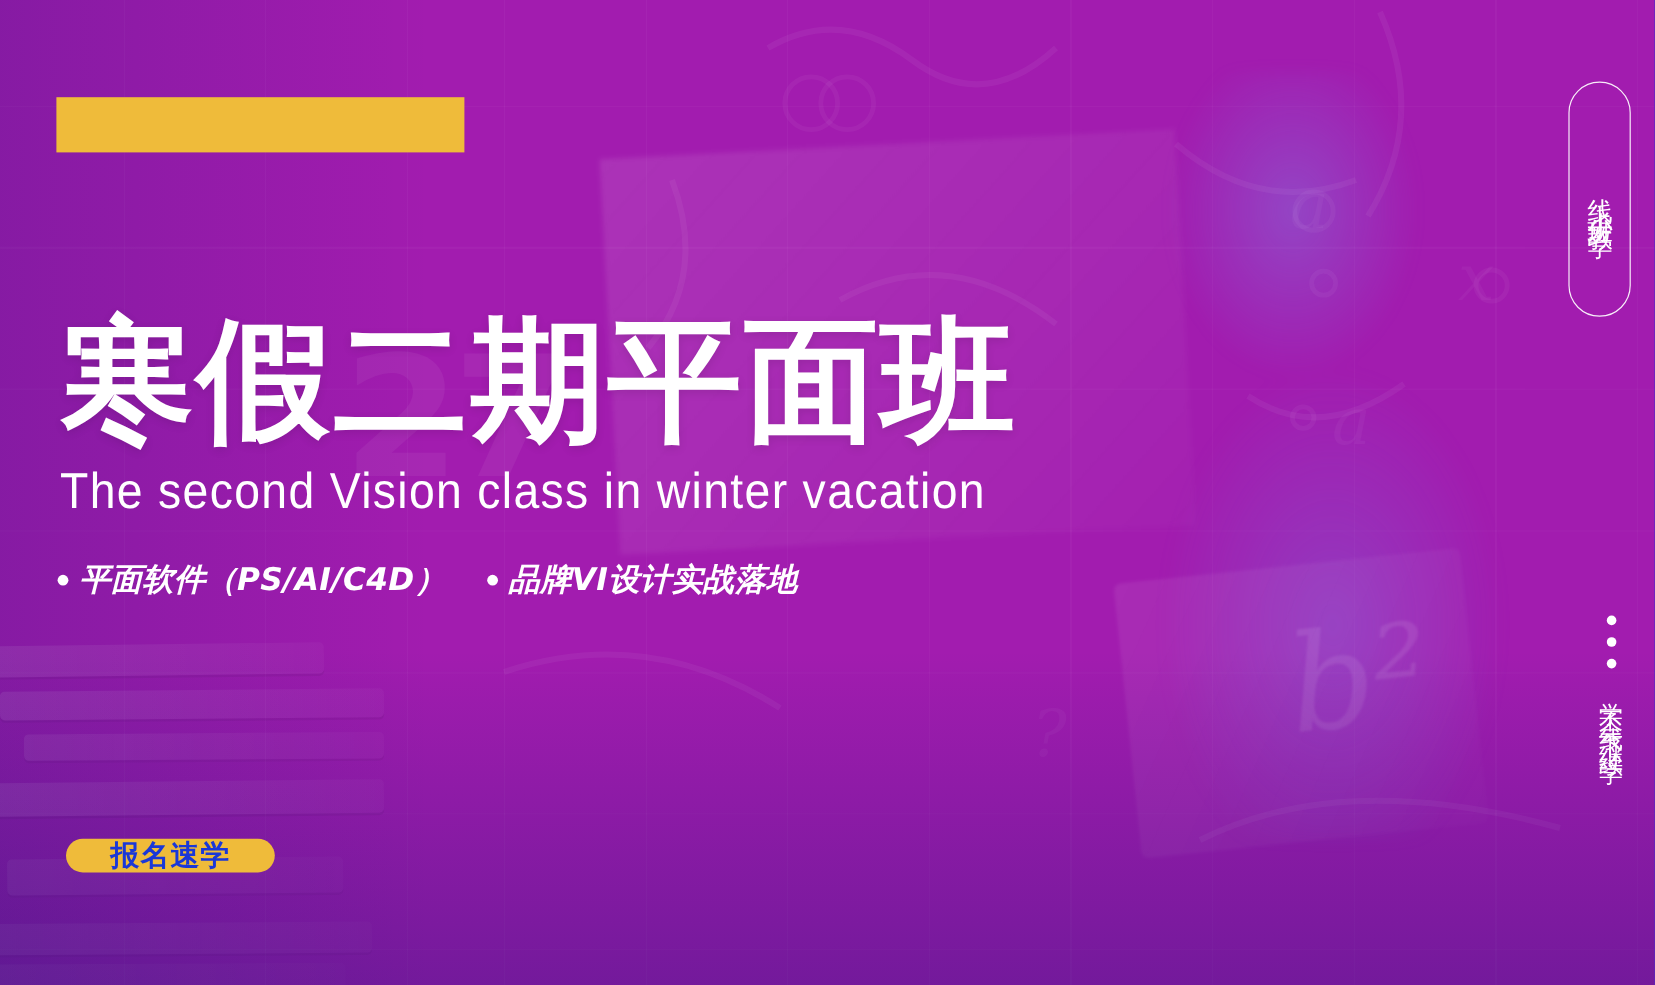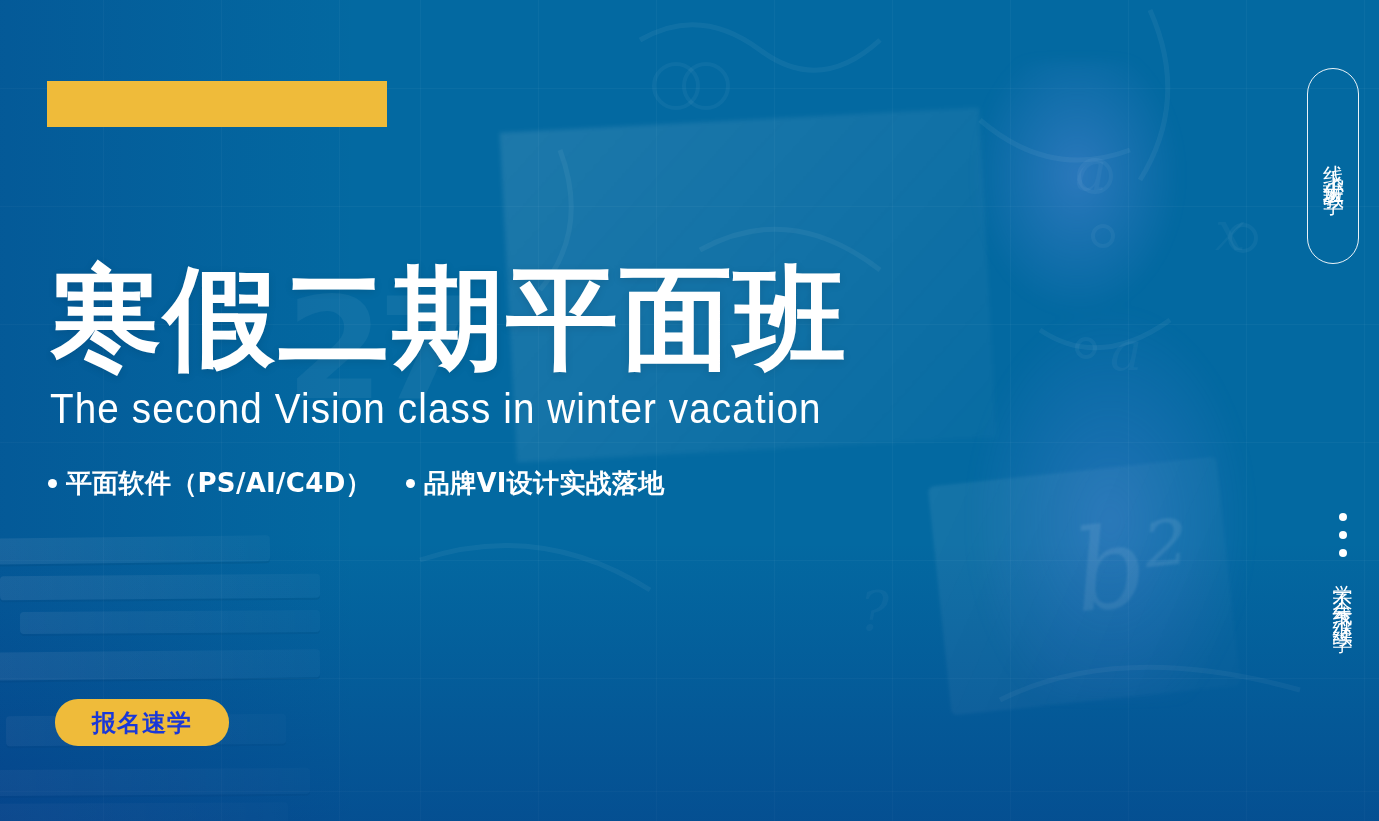--- a/index.html
+++ b/index.html
@@ -9,21 +9,21 @@
     height: 821px;
     overflow: hidden;
     background: #1a38d8;
     font-family: "Liberation Sans", "DejaVu Sans", sans-serif;
   }
 
   #poster {
     position: relative;
     width: 1379px;
     height: 821px;
-    background: #0369a1;
+    background: #a21caf;
     overflow: hidden;
   }
 
   
   .bg-layer { position: absolute; inset: 0; pointer-events: none; }
 
   .bg-base {
     background:
       radial-gradient(ellipse 680px 520px at 78% 28%, rgba(86,120,235,0.45) 0%, rgba(86,120,235,0.0) 65%),
       radial-gradient(ellipse 520px 420px at 12% 78%, rgba(80,115,235,0.38) 0%, rgba(80,115,235,0.0) 68%),
@@ -159,20 +159,21 @@
     white-space: nowrap;
   }
 
   
   .features {
     position: absolute;
     left: 48px; top: 466px;
     display: flex;
     align-items: center;
     white-space: nowrap;
+    font-style: italic;
   }
   .feature {
     display: flex;
     align-items: center;
     color: #ffffff;
     font-size: 26px;
     font-weight: 700;
     font-family: "DejaVu Sans", "Liberation Sans", sans-serif;
     letter-spacing: 0.3px;
   }
@@ -184,21 +185,21 @@
     background: #ffffff;
     margin-right: 9px;
     flex: none;
   }
   .feature.wide .dot { margin-right: 20px; }
 
   
   .cta {
     position: absolute;
     left: 55px; top: 699px;
-    width: 174px; height: 47px;
+    width: 174px; height: 28px;
     background: #efbb3a;
     border-radius: 23px;
     display: flex;
     align-items: center;
     justify-content: center;
     color: #1a38d8;
     font-size: 24px;
     font-weight: 700;
     font-family: "DejaVu Sans", "Liberation Sans", sans-serif;
     letter-spacing: 1px;

